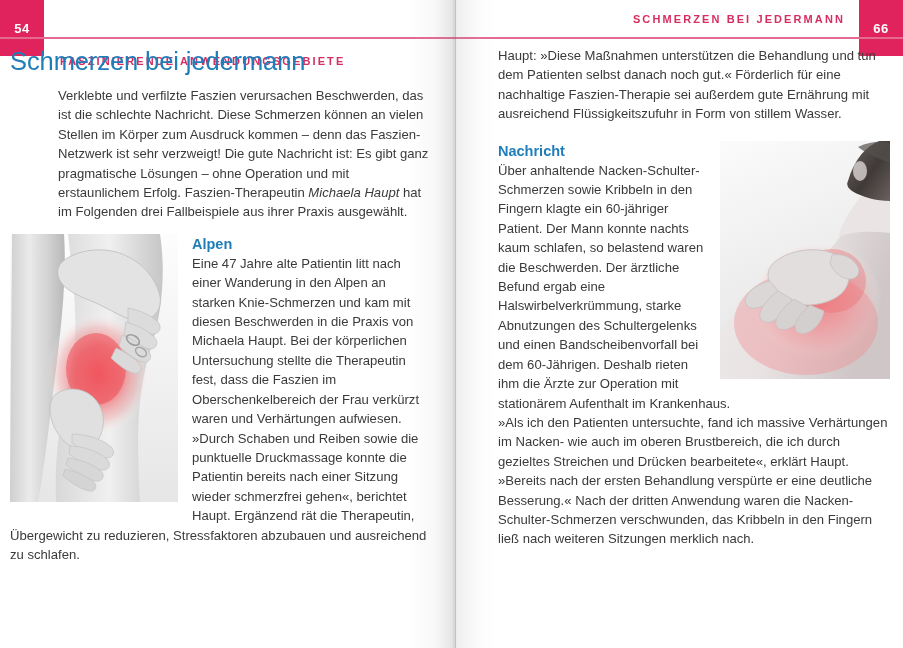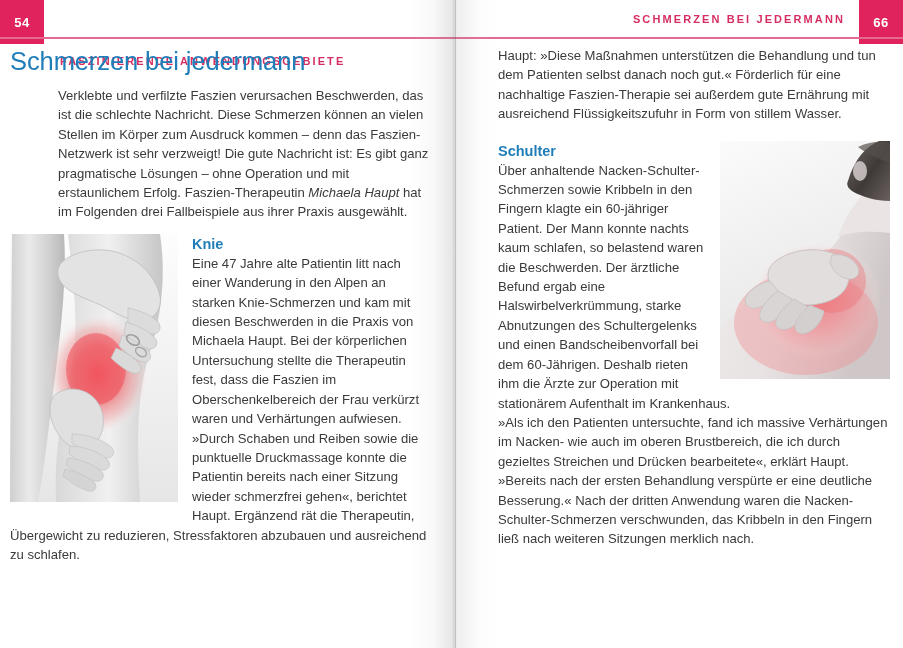--- a/index.html
+++ b/index.html
@@ -22,21 +22,21 @@
   .header {
     position: absolute;
     top: 0; left: 0;
     width: 903px;
     height: 38px;
   }
   .folio {
     position: absolute;
     top: 0;
     width: 44px;
-    height: 44px;
+    height: 56px;
     background: #e0235c;
     color: #ffffff;
     font-size: 13px;
     font-weight: bold;
     letter-spacing: 0.5px;
     display: flex;
     align-items: center;
     justify-content: center;
   }
   .folio-left  { left: 0; }
@@ -213,21 +213,21 @@
         <ellipse cx="131" cy="118" rx="6" ry="4" fill="none" stroke="#a6a6a6" stroke-width="1.4" transform="rotate(34 131 118)"></ellipse>
 
         <path d="M46 160 C58 152 74 154 84 164 C94 174 96 190 90 202 C84 214 70 218 60 212 C48 204 40 188 40 176 C40 168 42 163 46 160 Z" fill="#e0e0e0" stroke="#bfbfbf" stroke-width="0.8"></path>
         <path d="M62 200 C74 200 90 204 100 212 C106 217 104 224 97 224 C86 224 72 216 62 209 Z" fill="#dcdcdc" stroke="#c3c3c3" stroke-width="0.7"></path>
         <path d="M60 212 C72 212 88 217 97 225 C102 230 99 237 92 236 C82 235 69 227 59 220 Z" fill="#dadada" stroke="#c3c3c3" stroke-width="0.7"></path>
         <path d="M58 224 C69 225 83 230 91 237 C96 242 92 248 86 247 C76 245 65 238 56 231 Z" fill="#d7d7d7" stroke="#c3c3c3" stroke-width="0.7"></path>
         <path d="M55 235 C65 237 77 242 84 248 C88 253 85 258 79 257 C70 255 60 248 53 242 Z" fill="#d4d4d4" stroke="#c3c3c3" stroke-width="0.7"></path>
       </svg>
     </div>
 
-    <h2 class="sub">Knie</h2>
+    <h2 class="sub">Alpen</h2>
 
     <p>Eine 47 Jahre alte Patientin litt nach einer Wanderung in den Alpen an starken Knie-Schmerzen und kam mit diesen Beschwerden in die Praxis von Michaela Haupt. Bei der körperlichen Untersuchung stellte die Therapeutin fest, dass die Faszien im Oberschenkelbereich der Frau verkürzt waren und Verhärtungen aufwiesen.</p>
     <p>»Durch Schaben und Reiben sowie die punktuelle Druckmassage konnte die Patientin bereits nach einer Sitzung wieder schmerzfrei gehen«, berichtet Haupt. Ergänzend rät die Therapeutin, Übergewicht zu reduzieren, Stressfaktoren abzubauen und ausreichend zu schlafen.</p>
   </div>
 
   <div class="col col-right">
 
     <p>Haupt: »Diese Maßnahmen unterstützen die Behandlung und tun dem Patienten selbst danach noch gut.« Förderlich für eine nachhaltige Faszien-Therapie sei außerdem gute Ernährung mit ausreichend Flüssigkeitszufuhr in Form von stillem Wasser.</p>
 
     <div style="height:17px"></div>
@@ -275,21 +275,21 @@
 
         <path d="M50 140 C40 142 30 148 26 156 C23 163 29 169 37 167 C46 165 54 157 58 150 Z" fill="#dcd7d7" stroke="#c6c0c0" stroke-width="0.8"></path>
         <path d="M58 150 C50 156 42 164 40 172 C38 179 45 184 53 180 C62 176 69 166 72 158 Z" fill="#dad5d5" stroke="#c6c0c0" stroke-width="0.8"></path>
         <path d="M74 158 C66 164 58 172 56 180 C54 187 62 191 70 187 C79 183 86 174 88 166 Z" fill="#d7d2d2" stroke="#c6c0c0" stroke-width="0.8"></path>
         <path d="M90 164 C83 170 76 178 75 185 C74 192 82 195 89 191 C97 187 103 178 104 170 Z" fill="#d4cfcf" stroke="#c6c0c0" stroke-width="0.8"></path>
 
         <path d="M112 114 C124 112 134 118 138 126 C141 133 136 139 128 138 C120 137 113 130 110 122 Z" fill="#ddd8d8" stroke="#c6c0c0" stroke-width="0.8"></path>
       </svg>
     </div>
 
-    <h2 class="sub">Schulter</h2>
+    <h2 class="sub">Nachricht</h2>
 
     <p>Über anhaltende Nacken-Schulter-Schmerzen sowie Kribbeln in den Fingern klagte ein 60-jähriger Patient. Der Mann konnte nachts kaum schlafen, so belastend waren die Beschwerden. Der ärztliche Befund ergab eine Halswirbelverkrümmung, starke Abnutzungen des Schultergelenks und einen Bandscheibenvorfall bei dem 60-Jährigen. Deshalb rieten ihm die Ärzte zur Operation mit stationärem Aufenthalt im Krankenhaus.</p>
     <p>»Als ich den Patienten untersuchte, fand ich massive Verhärtungen im Nacken- wie auch im oberen Brustbereich, die ich durch gezieltes Streichen und Drücken bearbeitete«, erklärt Haupt. »Bereits nach der ersten Behandlung verspürte er eine deutliche Besserung.« Nach der dritten Anwendung waren die Nacken-Schulter-Schmerzen verschwunden, das Kribbeln in den Fingern ließ nach weiteren Sitzungen merklich nach.</p>
   </div>
 
   <div class="gutter"></div>
   <div class="spine-line"></div>
 
 </div>
 

